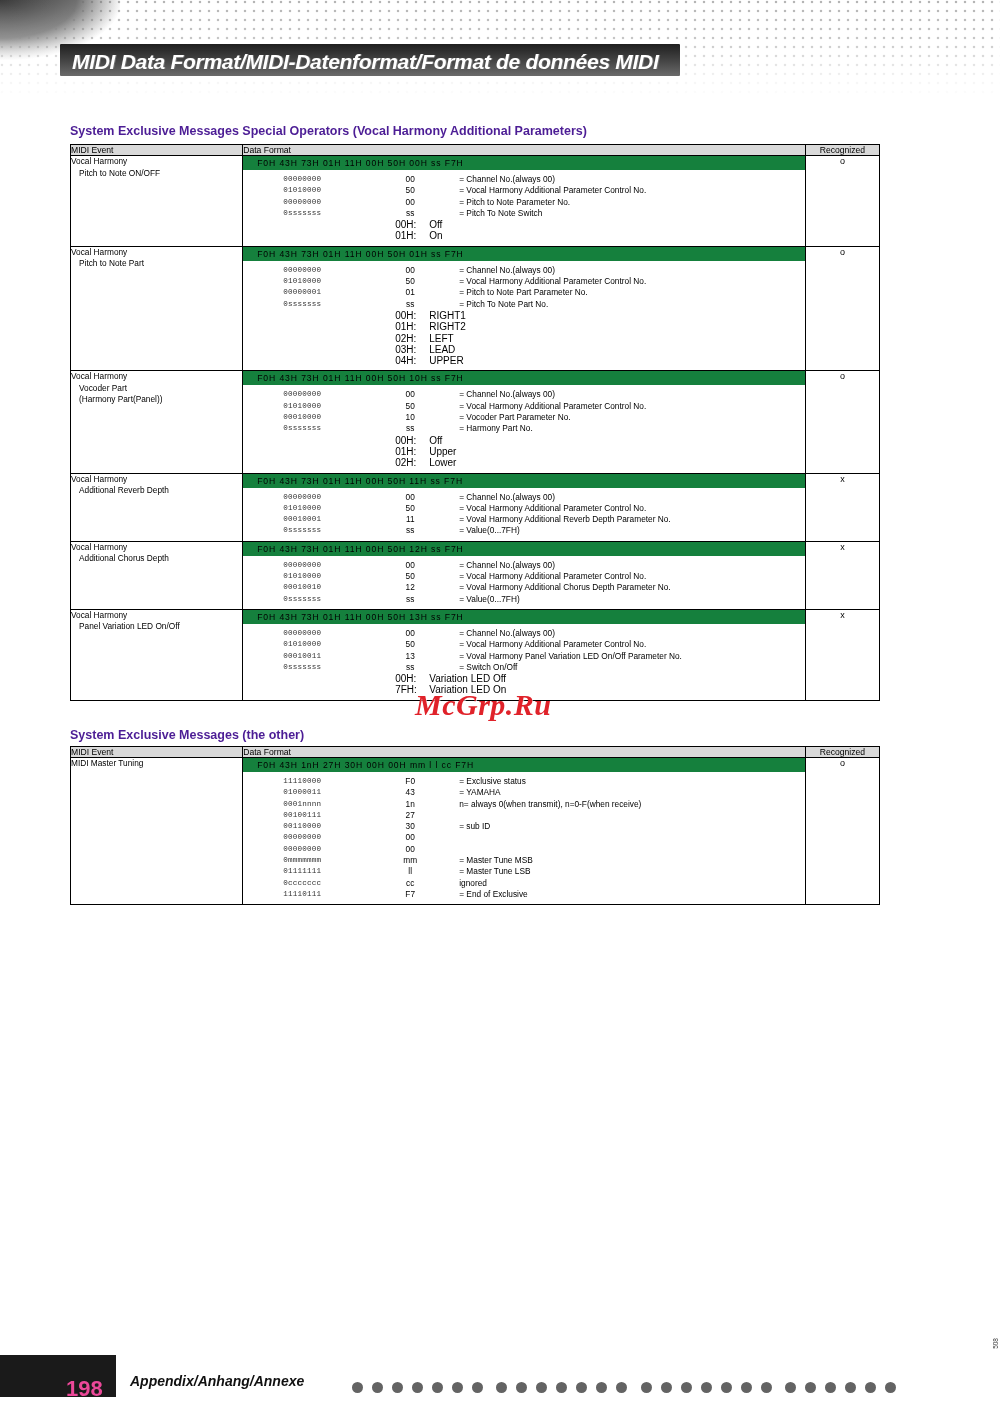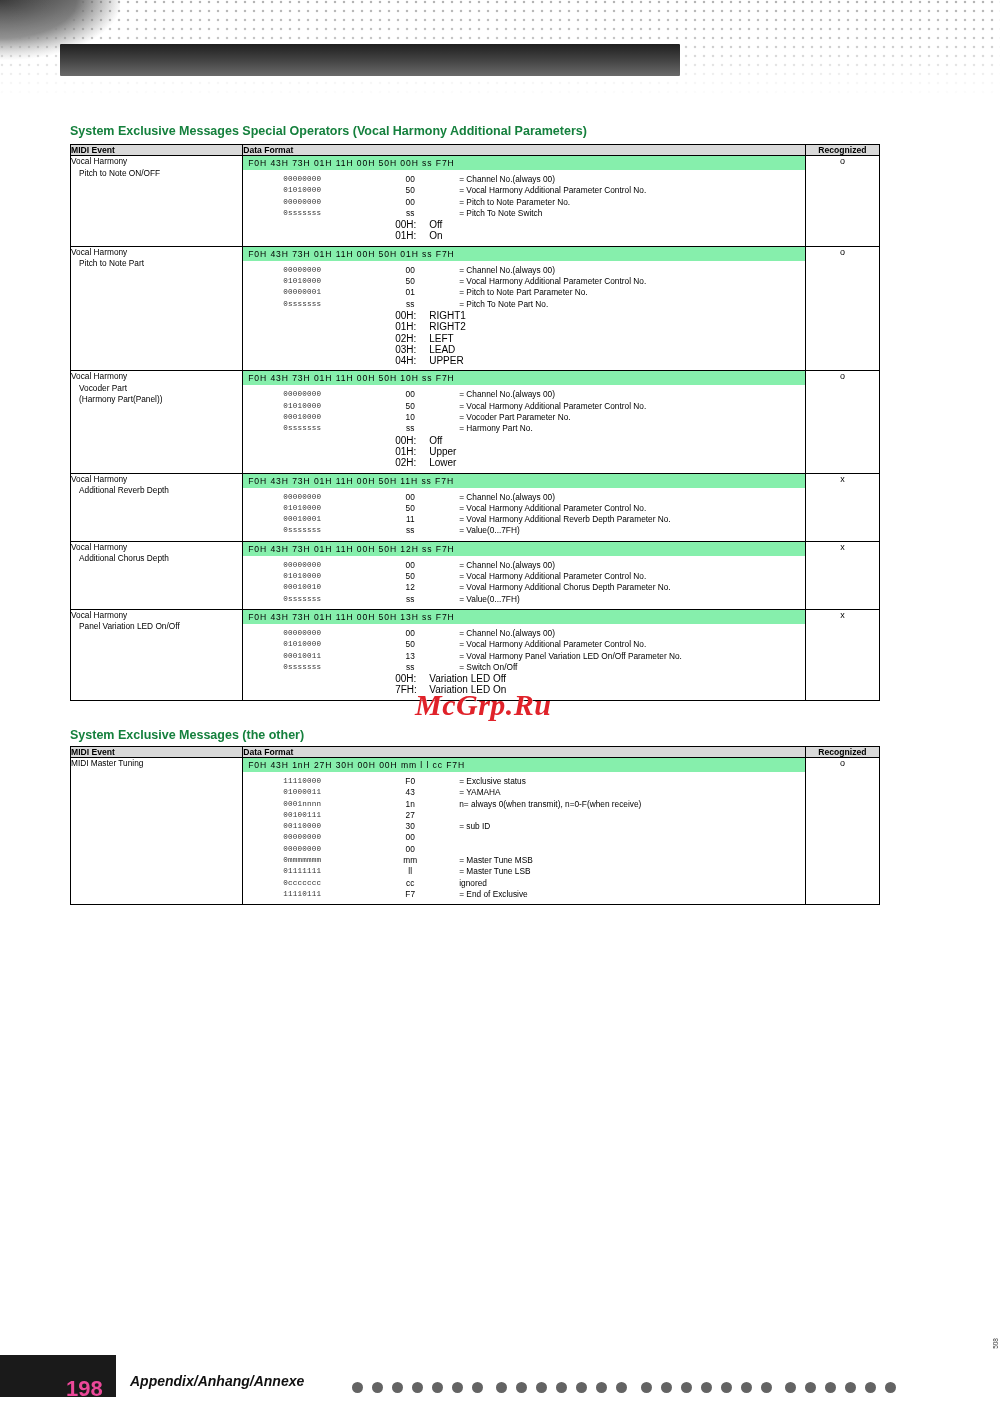--- a/index.html
+++ b/index.html
@@ -39,64 +39,64 @@
     white-space:nowrap;
   }
   .header-title-bg{
     position:absolute;left:60px;top:44px;width:620px;height:32px;
     background:linear-gradient(to bottom,#1f1f1f 0%,#4a4a4a 60%,#6a6a6a 100%);
     border-radius:1px;
   }
   
   .section-title{
     position:absolute;
-    font-size:12.5px;font-weight:bold;color:#15803d;
+    font-size:12.5px;font-weight:bold;color:#4c1d95;
   }
   
   table.midi{
     position:absolute;
     border-collapse:collapse;
     font-size:8.3px;
     color:#000;
     table-layout:fixed;
   }
   table.midi td,table.midi th{
     border:1px solid #000;
     vertical-align:top;
     padding:0;
   }
   .col-event{width:172px;}
   .col-format{width:562px;}
   .col-rec{width:74px;}
 
   thead td{
     background:#d9d9d9;
-    font-weight:bold;
+    font-weight:normal;
     font-size:8.6px;
     padding:3px 4px 3px 5px;
   }
   .rec-head{text-align:center;}
 
   td.event{
     padding:5px 4px 4px 6px;
     line-height:11.5px;
   }
   td.event .indent{padding-left:8px;display:block;}
   td.format{padding:0;}
   td.rec{
     text-align:center;
     padding-top:5px;
     font-size:9px;
   }
 
   .fmt-head{
-    background:#86efac;
+    background:#15803d;
     font-family:"Liberation Sans", sans-serif;
     font-size:8.6px;
-    padding:2px 0 2px 5px;
+    padding:2px 0 2px 14px;
     letter-spacing:0.9px;
     white-space:nowrap;
   }
   .fmt-body{
     padding:4px 0 4px 0;
   }
   .fmt-row{
     display:flex;
     line-height:11.3px;
     white-space:nowrap;
@@ -167,20 +167,21 @@
   }
 </style>
 </head>
 <body>
 
 <div class="header">
   <div class="header-dots"></div>
   <div class="header-dark"></div>
   <div class="header-fade"></div>
   <div class="header-title-bg"></div>
+  <div class="header-title">MIDI Data Format/MIDI-Datenformat/Format de données MIDI</div>
 </div>
 
 <div class="section-title" style="left:70px;top:124px;">System Exclusive Messages Special Operators (Vocal Harmony Additional Parameters)</div>
 
 <table class="midi" style="left:70px;top:144px;width:810px;">
   <colgroup>
       <col class="col-event">
       <col class="col-format">
       <col class="col-rec">
     </colgroup>

